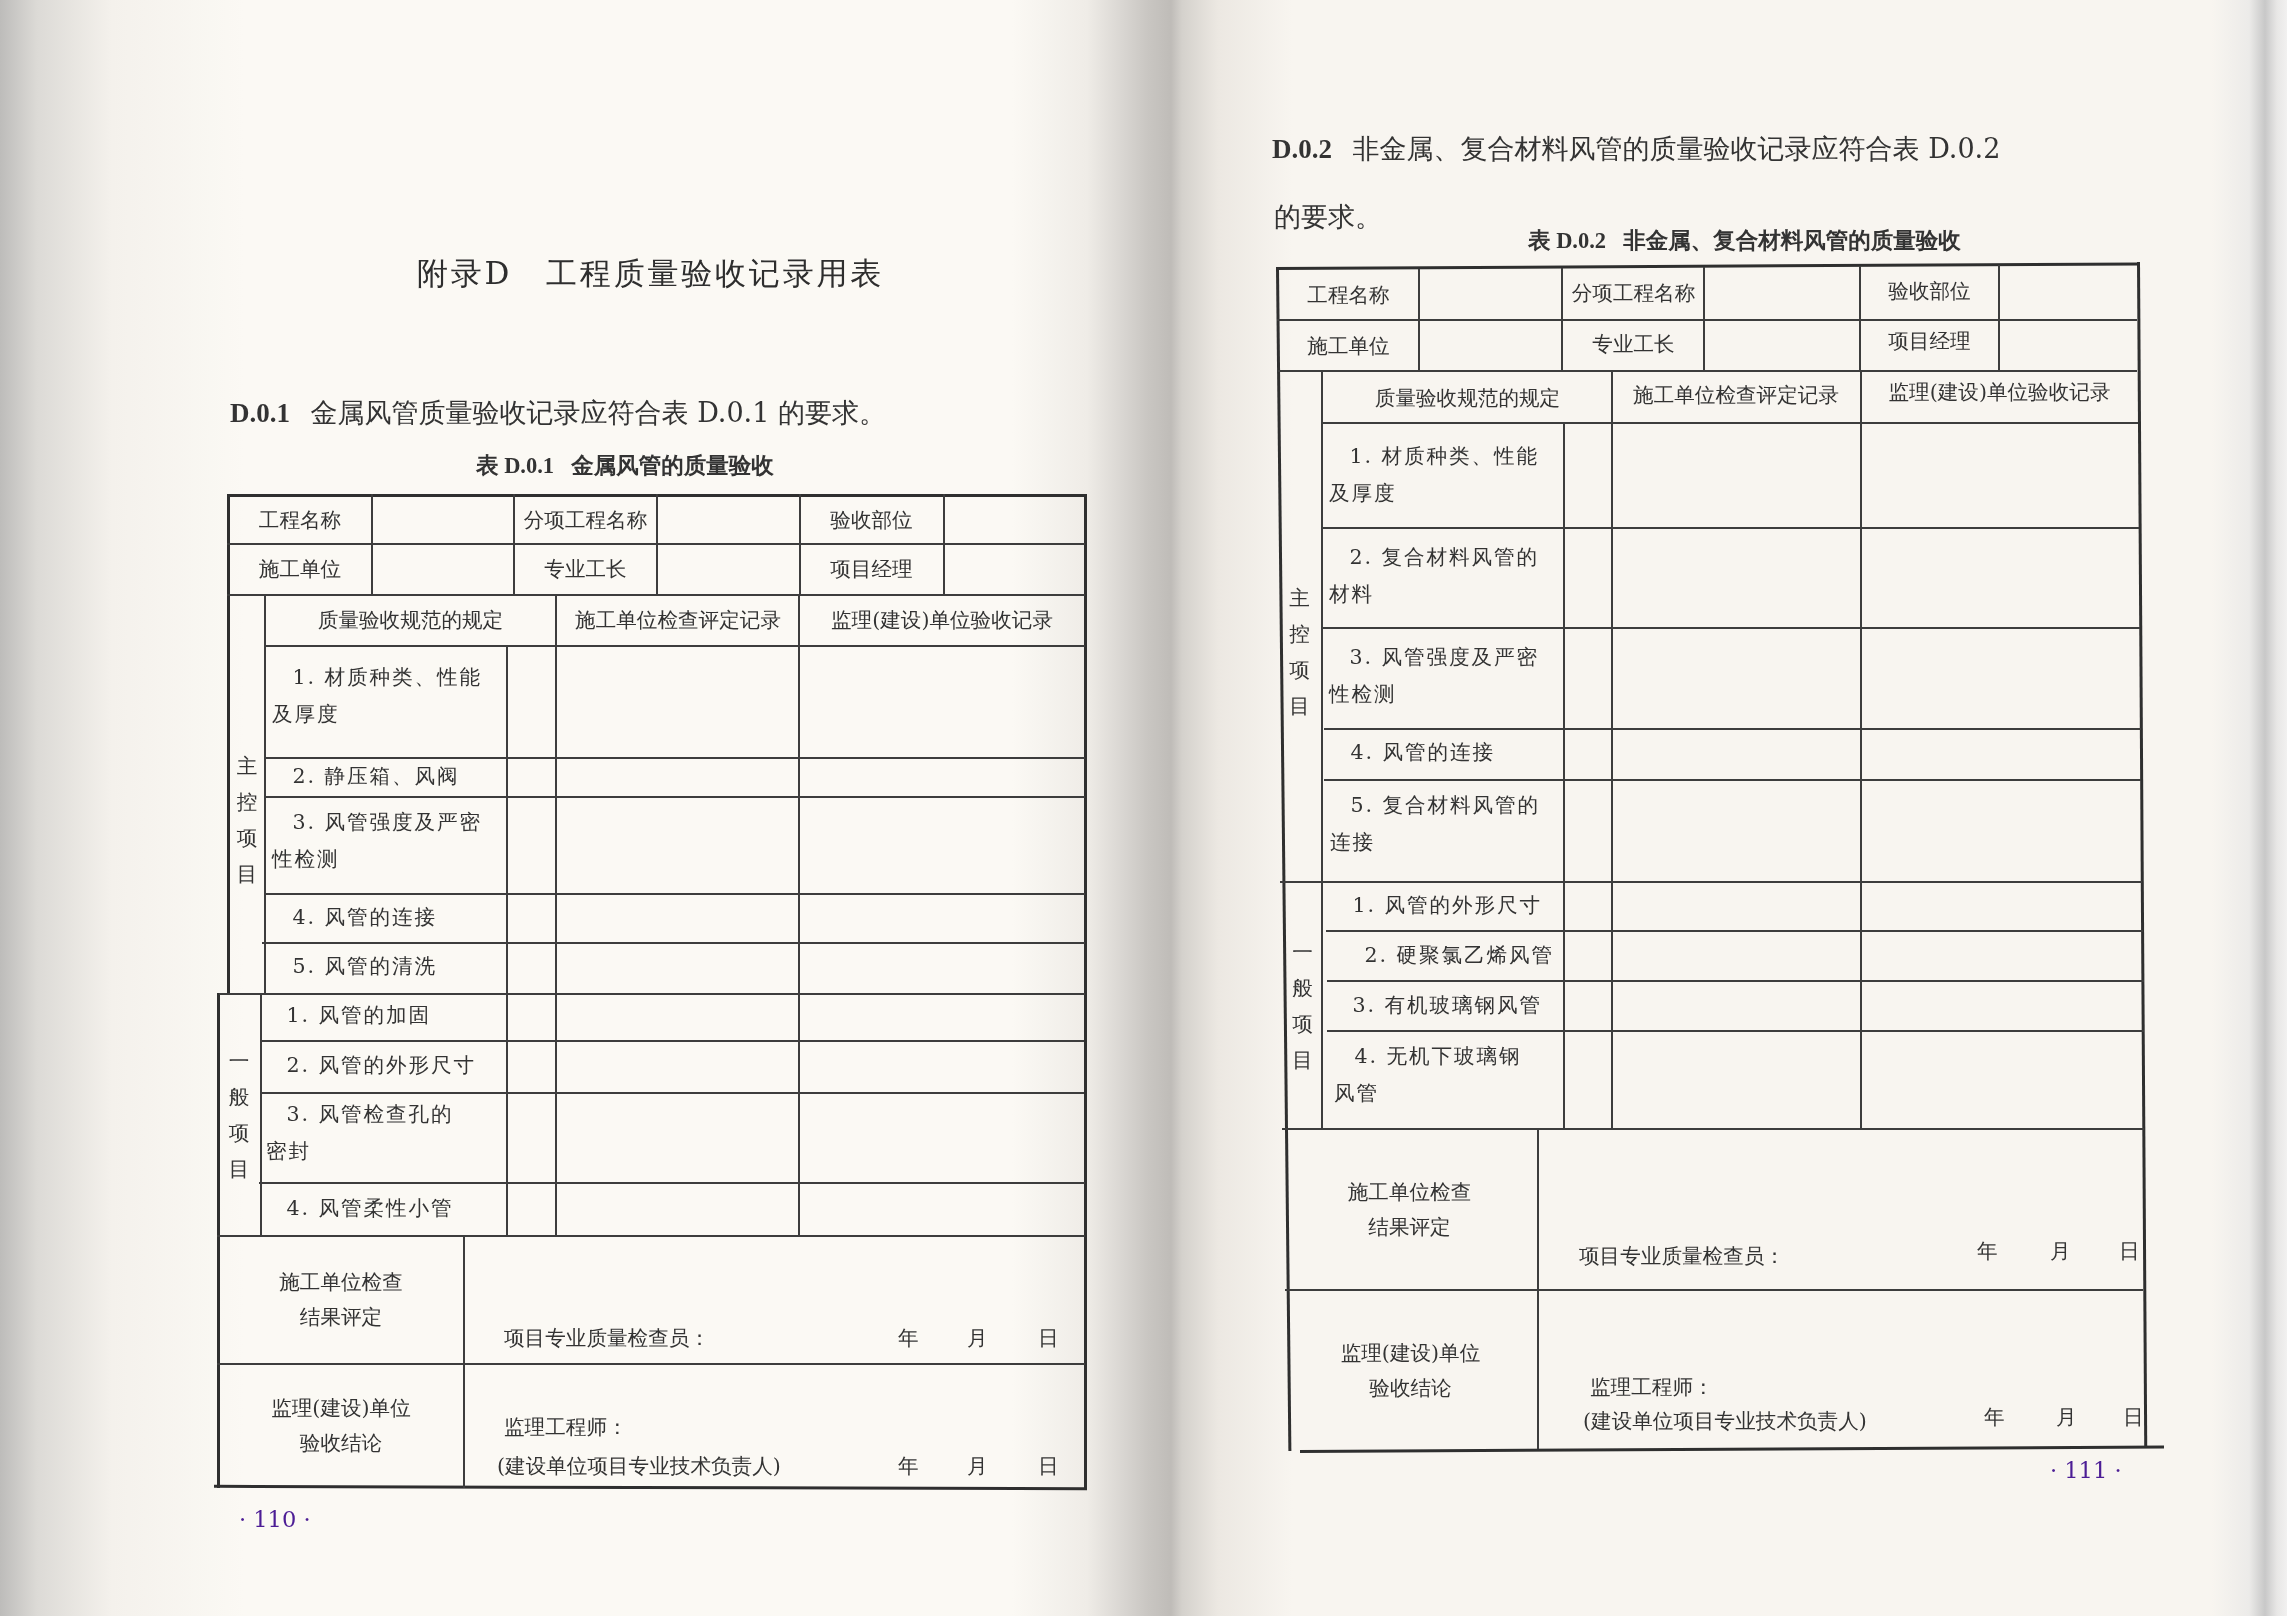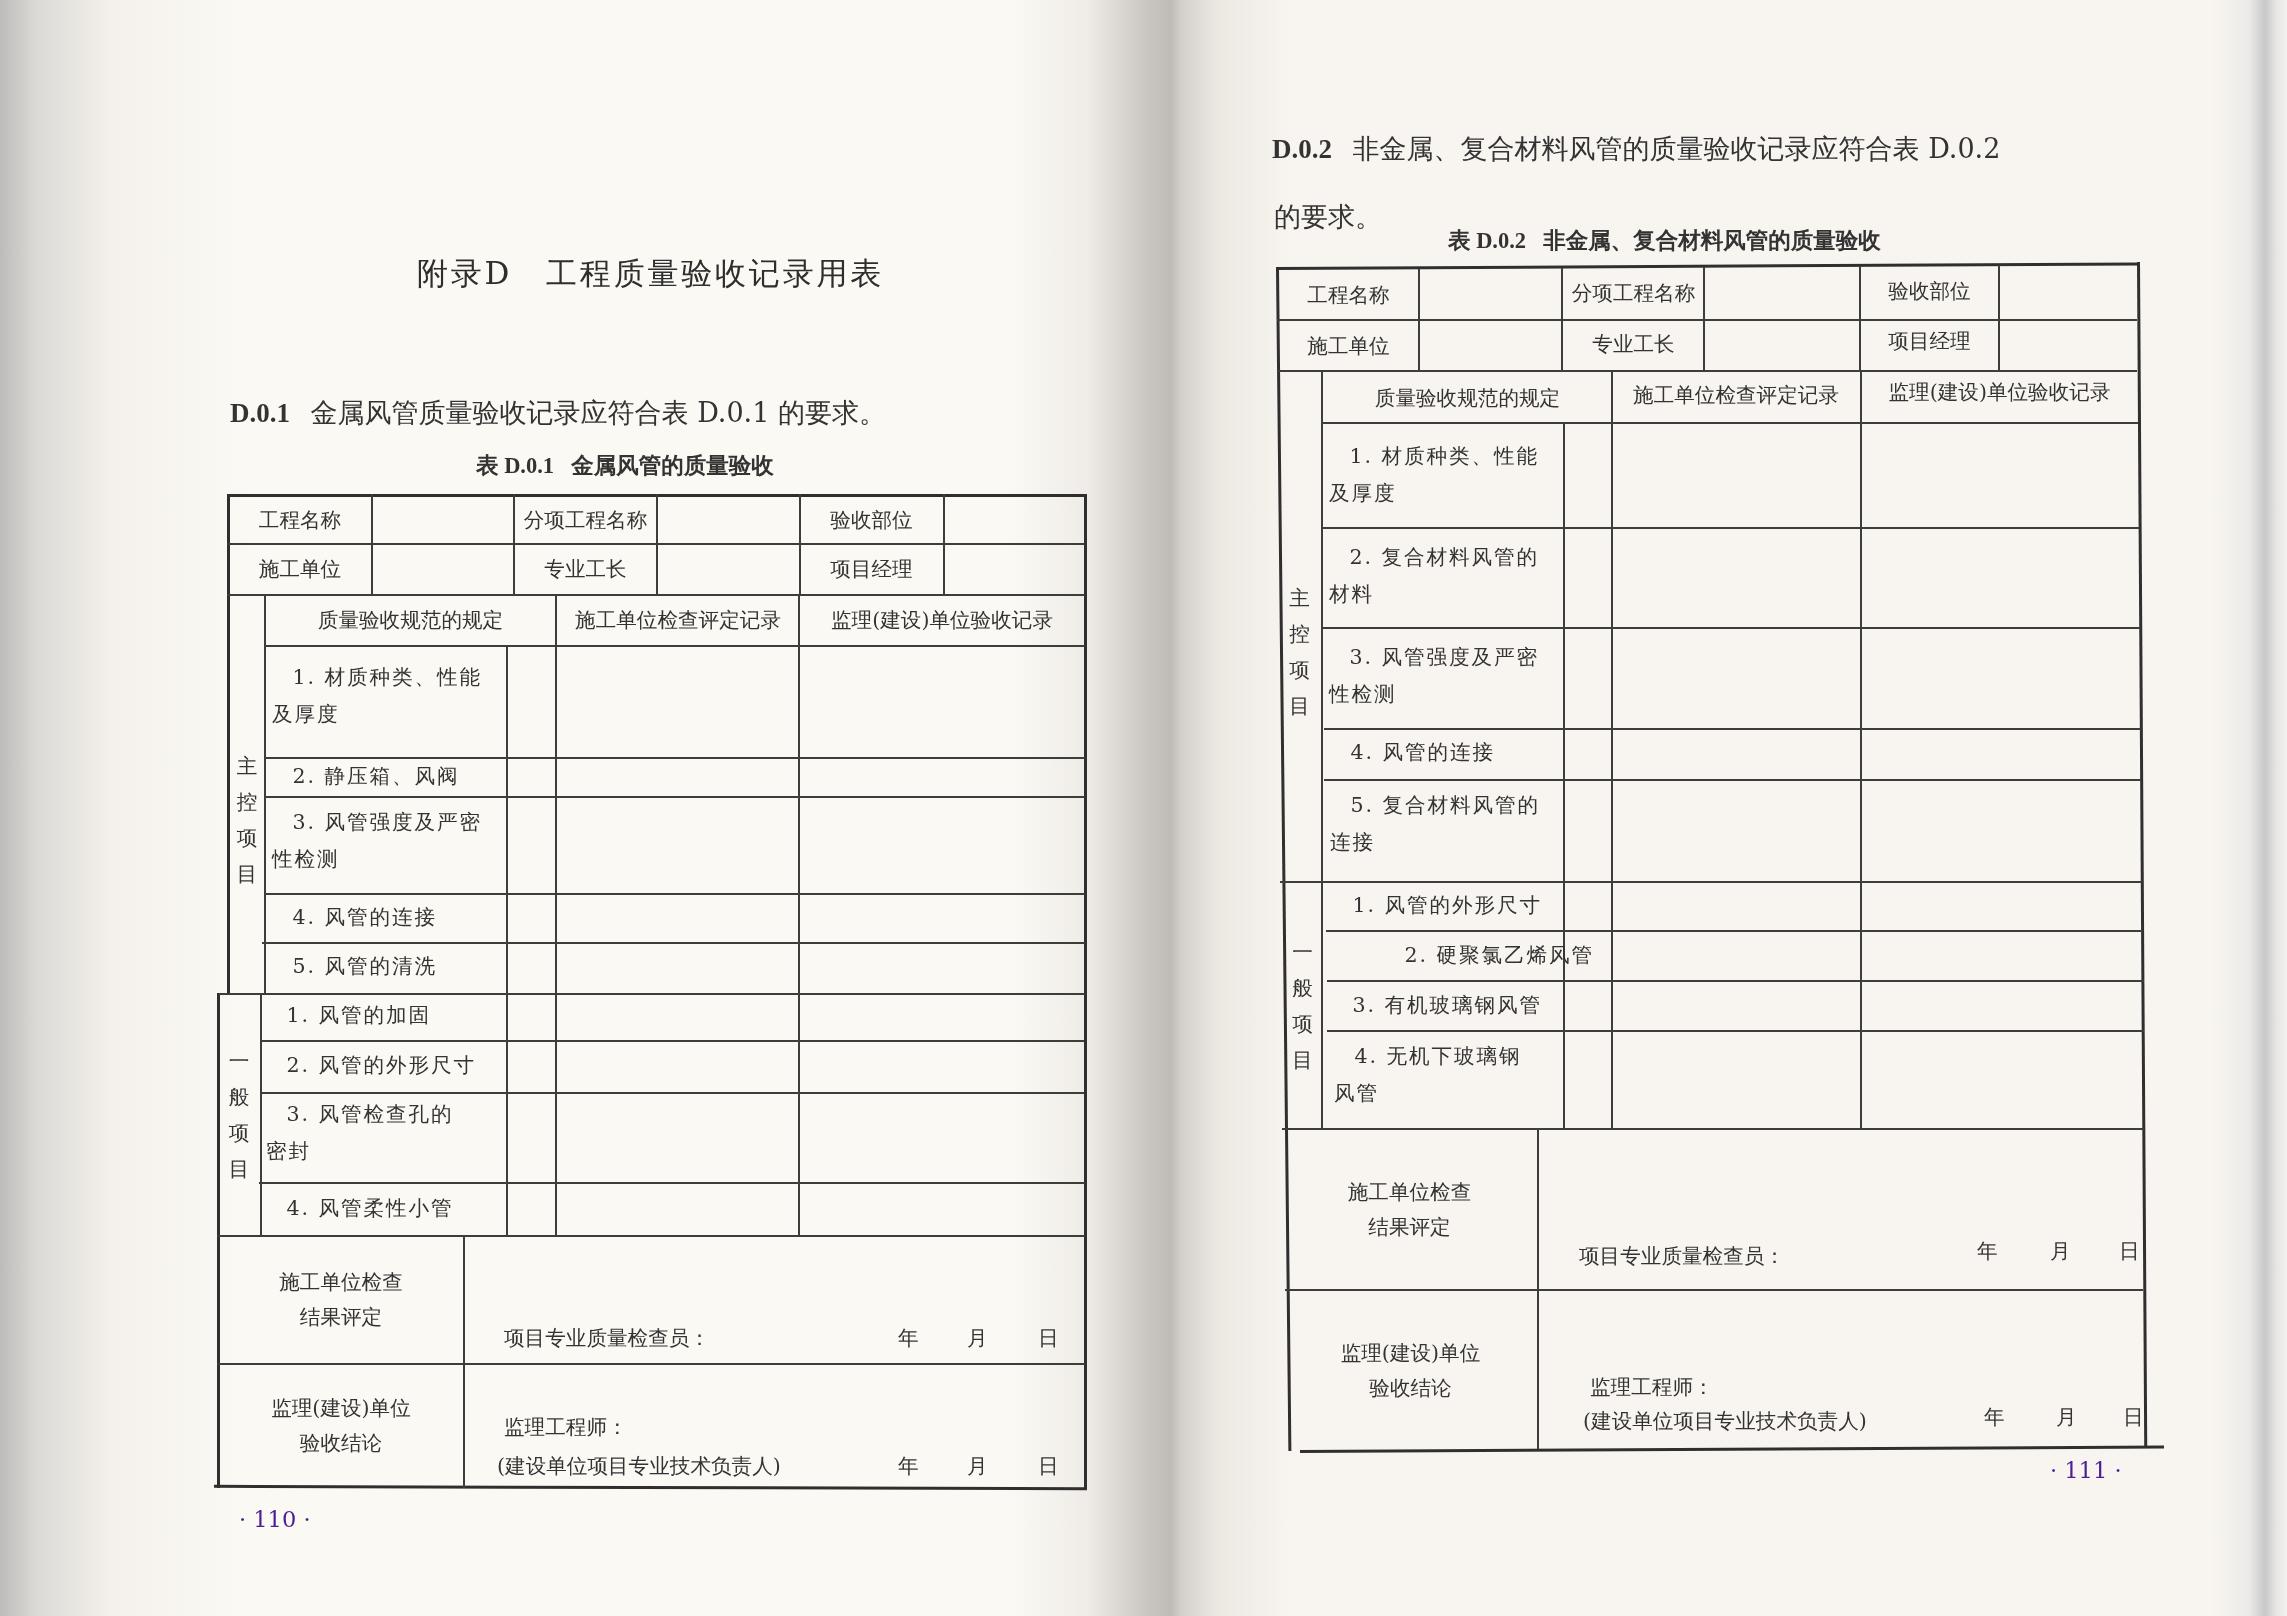--- a/index.html
+++ b/index.html
@@ -173,21 +173,21 @@
 
   <div class="abs pagenum" style="left:239px;top:1506px;">· 110 ·</div>
 </div>
 
 <div>
   <div class="abs para" style="left:1272px;top:131px;">
     <b>D.0.2</b><span>非金属、复合材料风管的质量验收记录应符合表 D.0.2</span>
   </div>
   <div class="abs para" style="left:1274px;top:199px;">的要求。</div>
 
-  <div class="abs caption" style="left:1448px;top:225px;">
+  <div class="abs caption" style="left:1528px;top:225px;">
     <span class="num">表 D.0.2</span><span>非金属、复合材料风管的质量验收</span>
   </div>
 
   <div>
     <div class="ln outer-h" style="left:1276px;top:267px;width:864px;transform:rotate(-0.3deg);transform-origin:left;"></div>
     <div class="ln outer-h" style="left:1300px;top:1450px;width:864px;transform:rotate(-0.3deg);transform-origin:left;"></div>
     <div class="ln outer-v" style="left:1276px;top:269px;height:1182px;transform:rotate(-0.6deg);transform-origin:top;"></div>
     <div class="ln outer-v" style="left:2137px;top:262px;height:1186px;transform:rotate(-0.35deg);transform-origin:top;"></div>
 
     <div class="ln h" style="left:1277px;top:319px;width:860px;"></div>
@@ -263,21 +263,21 @@
 
   <div class="vert" style="left:1280px;top:883px;width:45px;height:245px;">
     <span>一</span>
     <span>般</span>
     <span>项</span>
     <span>目</span>
   </div>
   <div class="item" style="left:1332px;top:887px;width:234px;">
       <span class="l1">1. 风管的外形尺寸</span>
     </div>
-  <div class="item" style="left:1384px;top:937px;width:234px;">
+  <div class="item" style="left:1332px;top:937px;width:234px;text-align:center;">
       <span class="l1">2. 硬聚氯乙烯风管</span>
     </div>
   <div class="item" style="left:1332px;top:987px;width:234px;">
       <span class="l1">3. 有机玻璃钢风管</span>
     </div>
   <div class="item" style="left:1334px;top:1038px;width:234px;">
       <span class="l1">4. 无机下玻璃钢</span>
       <span class="l2">风管</span>
     </div>
 

